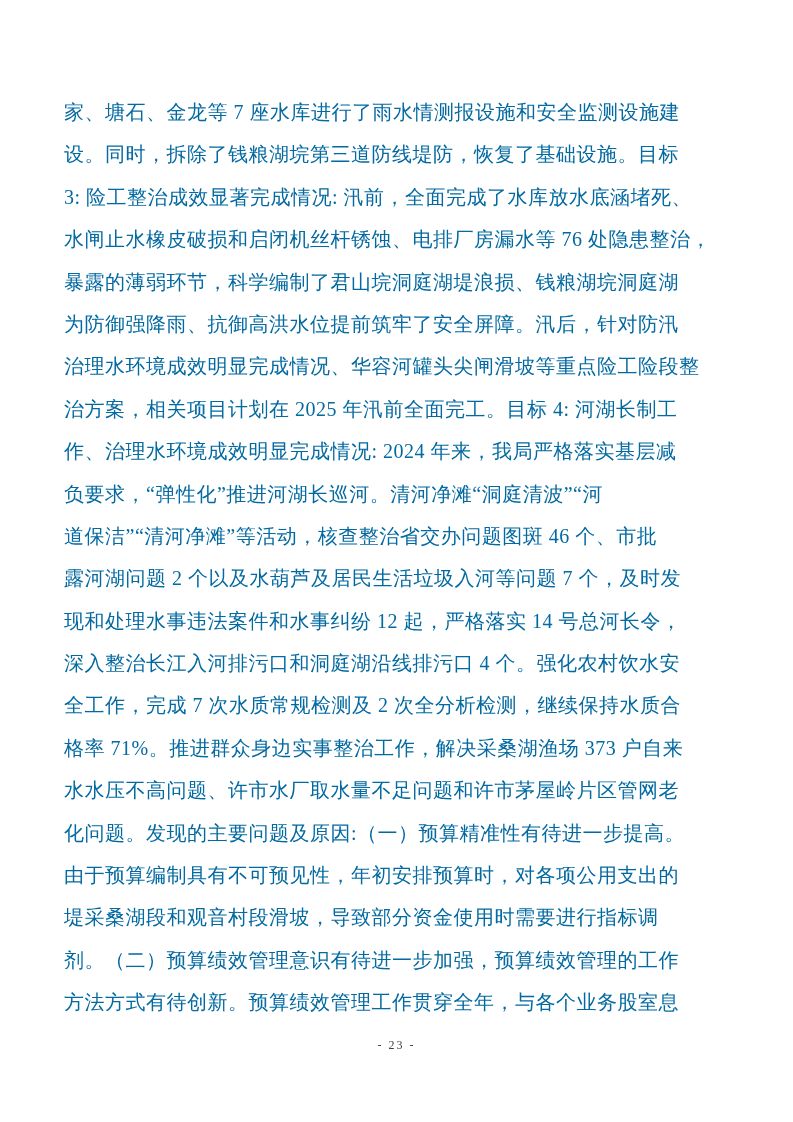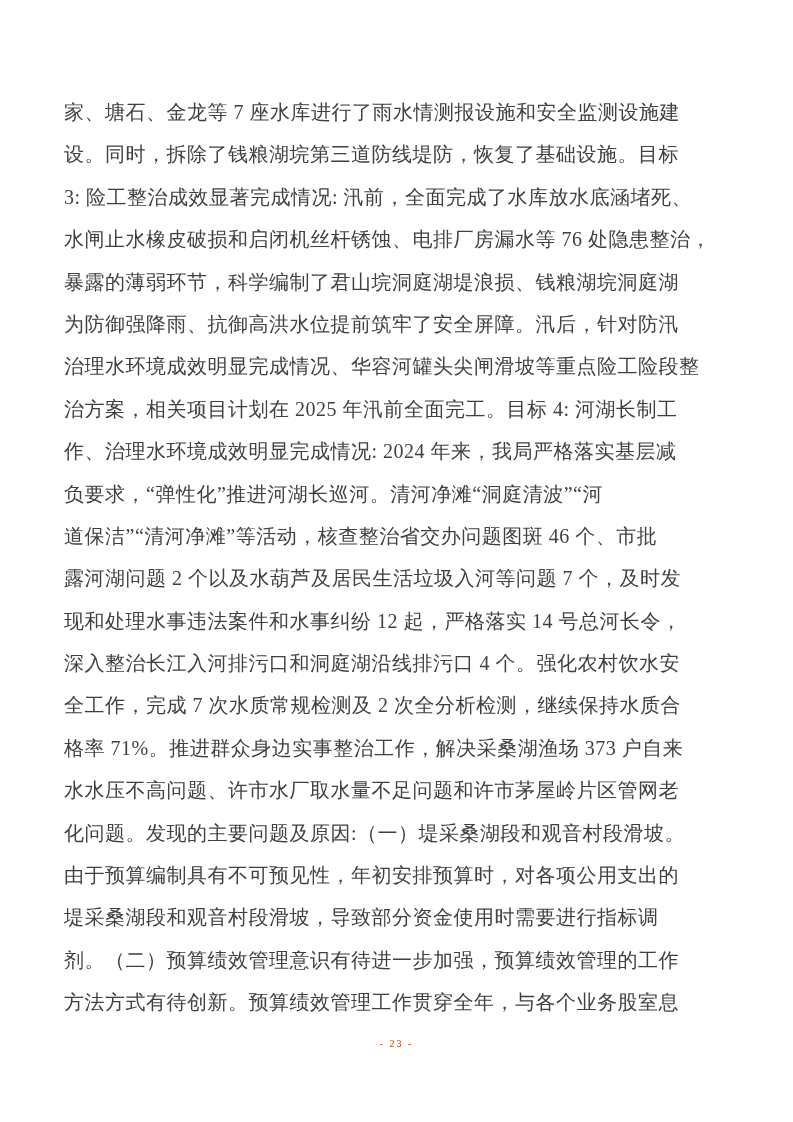--- a/index.html
+++ b/index.html
@@ -25,37 +25,37 @@
   }
   .line {
     font-size: 20px;
     line-height: 42.4px;
     height: 42.4px;
     white-space: nowrap;
     text-align: justify;
     text-align-last: justify;
     -moz-text-align-last: justify;
     letter-spacing: 0.5px;
-    color: #404040;
+    color: #0369a1;
   }
   
   .line::after {
     content: "";
     display: inline-block;
     width: 100%;
   }
   .page-number {
     position: absolute;
     left: 0;
     right: 0;
     top: 1038px;
     text-align: center;
-    font-size: 10px;
+    font-size: 12px;
     letter-spacing: 2px;
-    color: #c2410c;
+    color: #404040;
     font-family: "Liberation Serif", "DejaVu Serif", serif;
   }
 </style>
 </head>
 <body>
 
 <div class="page">
   <div class="text-block" id="text-block">
       <div class="line">家、塘石、金龙等 7 座水库进行了雨水情测报设施和安全监测设施建</div>
       <div class="line">设。同时，拆除了钱粮湖垸第三道防线堤防，恢复了基础设施。目标</div>
@@ -67,20 +67,20 @@
       <div class="line">治方案，相关项目计划在 2025 年汛前全面完工。目标 4: 河湖长制工</div>
       <div class="line">作、治理水环境成效明显完成情况: 2024 年来，我局严格落实基层减</div>
       <div class="line">负要求，“弹性化”推进河湖长巡河。清河净滩“洞庭清波”“河</div>
       <div class="line">道保洁”“清河净滩”等活动，核查整治省交办问题图斑 46 个、市批</div>
       <div class="line">露河湖问题 2 个以及水葫芦及居民生活垃圾入河等问题 7 个，及时发</div>
       <div class="line">现和处理水事违法案件和水事纠纷 12 起，严格落实 14 号总河长令，</div>
       <div class="line">深入整治长江入河排污口和洞庭湖沿线排污口 4 个。强化农村饮水安</div>
       <div class="line">全工作，完成 7 次水质常规检测及 2 次全分析检测，继续保持水质合</div>
       <div class="line">格率 71%。推进群众身边实事整治工作，解决采桑湖渔场 373 户自来</div>
       <div class="line">水水压不高问题、许市水厂取水量不足问题和许市茅屋岭片区管网老</div>
-      <div class="line">化问题。发现的主要问题及原因:（一）堤采桑湖段和观音村段滑坡。</div>
+      <div class="line">化问题。发现的主要问题及原因:（一）预算精准性有待进一步提高。</div>
       <div class="line">由于预算编制具有不可预见性，年初安排预算时，对各项公用支出的</div>
       <div class="line">堤采桑湖段和观音村段滑坡，导致部分资金使用时需要进行指标调</div>
       <div class="line">剂。（二）预算绩效管理意识有待进一步加强，预算绩效管理的工作</div>
       <div class="line">方法方式有待创新。预算绩效管理工作贯穿全年，与各个业务股室息</div>
     </div>
   <div class="page-number">- 23 -</div>
 </div>
 
 </body></html>

